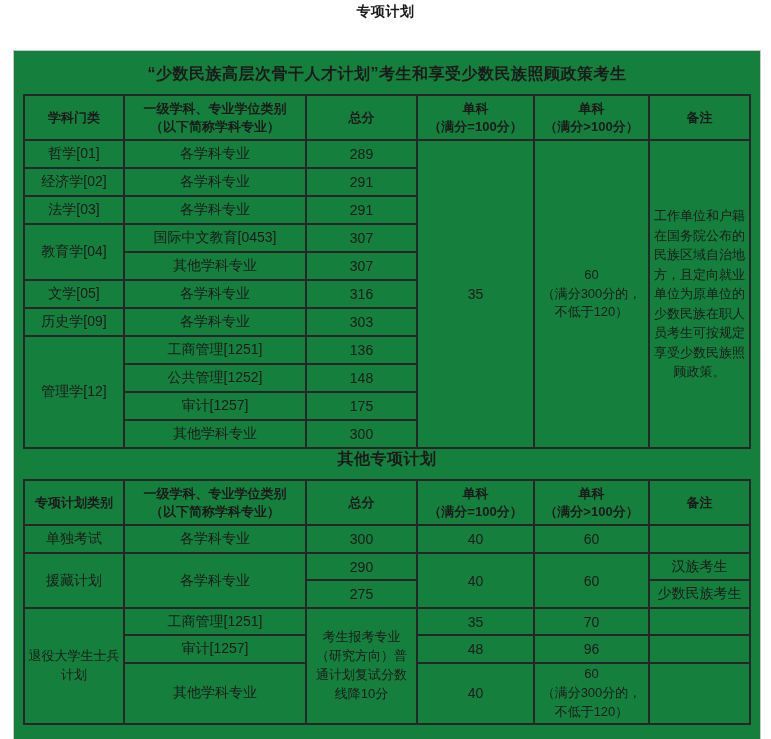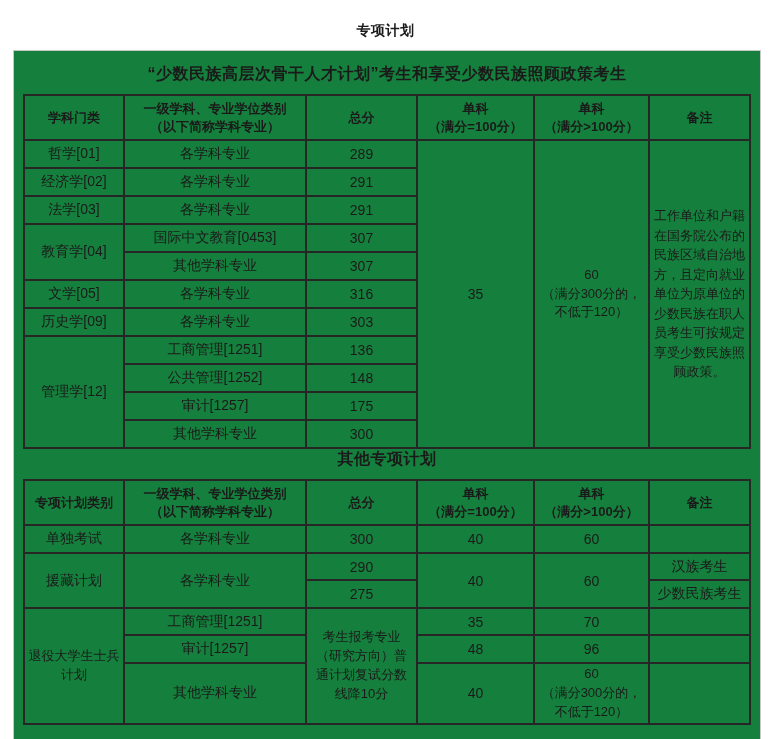--- a/index.html
+++ b/index.html
@@ -3,21 +3,21 @@
 <meta charset="utf-8">
 <style>
   * { box-sizing: border-box; margin: 0; padding: 0; }
   html, body {
     width: 771px; height: 739px;
     background: #ffffff;
     color: #1a1a1a;
     font-family: "Liberation Sans", "DejaVu Sans", sans-serif;
   }
   .page-title {
-    padding-top: 22px;
+    padding-top: 3px;
     text-align: center;
     font-size: 14px;
     font-weight: 600;
     letter-spacing: 0.5px;
   }
   .outer-box {
     position: absolute;
     left: 13px; top: 50px;
     width: 748px; height: 735px;
     border: 1px solid #c8c8c8;

